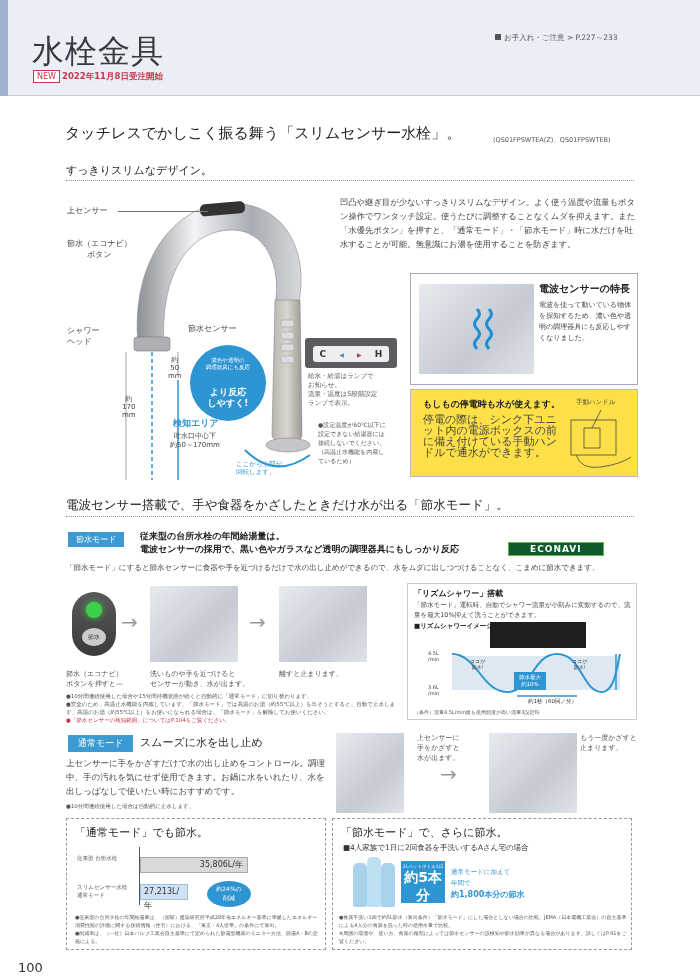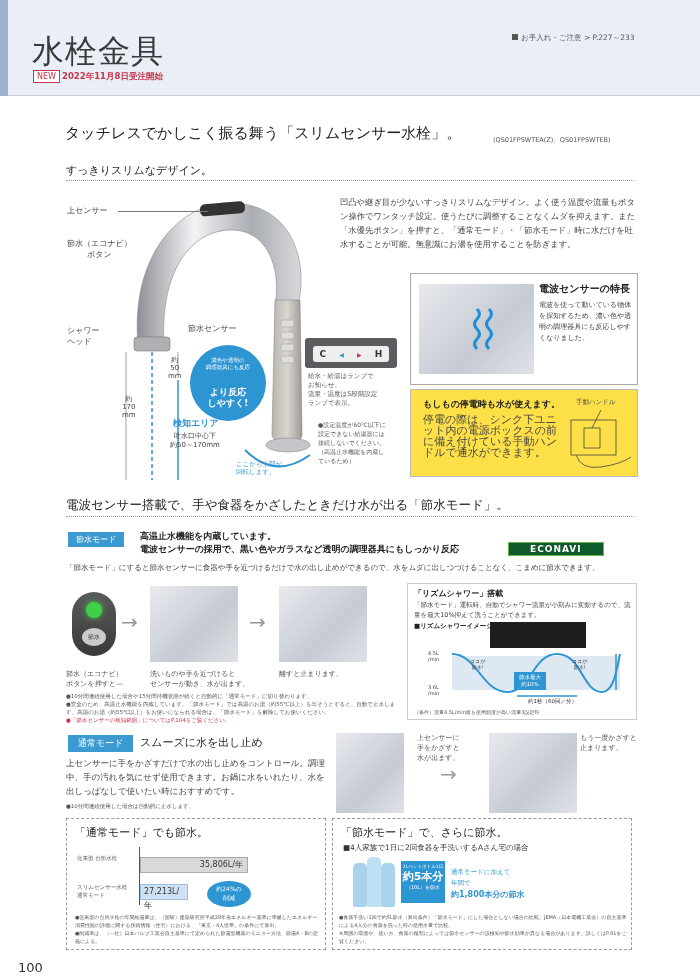--- a/index.html
+++ b/index.html
@@ -3,21 +3,21 @@
 <meta charset="utf-8">
 <style>
 *{box-sizing:border-box;margin:0;padding:0}
 body{width:700px;height:977px;background:#fff;font-family:"DejaVu Sans","Liberation Sans",sans-serif;color:#333;position:relative;overflow:hidden}
 .abs{position:absolute}
 .header{position:absolute;left:0;top:0;width:700px;height:96px;background:#e9eef7;border-bottom:1px solid #c9ced6}
 .header .bar{position:absolute;left:0;top:0;width:8px;height:96px;background:#9db2cf}
 .title{position:absolute;left:32px;top:30px;font-family:"DejaVu Serif","Liberation Serif",serif;font-size:32px;color:#3a3a3a;letter-spacing:1px}
 .new-badge{position:absolute;left:33px;top:70px;font-size:8px;color:#c8364a;border:1px solid #c8364a;padding:0 3px;line-height:11px;background:#fff}
 .new-date{position:absolute;left:62px;top:70px;font-size:8.5px;color:#c8364a;font-weight:bold;line-height:12px}
-.ref{position:absolute;left:512px;top:33px;font-size:7.5px;color:#555}
+.ref{position:absolute;left:495px;top:33px;font-size:7.5px;color:#555}
 .ref .sq{display:inline-block;width:6px;height:6px;background:#555;margin-right:3px}
 .h1{position:absolute;left:65px;top:124px;font-size:15px;color:#222}
 .model{position:absolute;left:493px;top:136px;font-size:6.5px;color:#555}
 .h2{position:absolute;left:66px;top:163px;font-size:11px;color:#222}
 .rule{position:absolute;height:0;border-top:1px dotted #999}
 .para{position:absolute;font-size:8.3px;line-height:14px;color:#444}
 .small{font-size:6.5px;line-height:10px;color:#555}
 .faucet-area{position:absolute;left:60px;top:195px;width:265px;height:285px}
 .label{position:absolute;font-size:8px;color:#444;line-height:11px}
 .leader{position:absolute;border-top:1px solid #777}
@@ -136,21 +136,21 @@
     <rect x="5" y="10" width="45" height="35" fill="none" stroke="#444" stroke-width="0.8"></rect>
     <rect x="18" y="18" width="16" height="20" fill="none" stroke="#444" stroke-width="0.8"></rect>
     <line x1="35" y1="0" x2="26" y2="18" stroke="#444" stroke-width="0.8"></line>
     <path d="M10 45 q5 15 25 12 q20 -3 30 -10" fill="none" stroke="#444" stroke-width="0.8"></path>
   </svg>
 </div>
 
 <div class="abs" style="left:66px;top:497px;font-size:12.5px;color:#222">電波センサー搭載で、手や食器をかざしたときだけ水が出る「節水モード」。</div>
 <div class="rule" style="left:66px;top:516px;width:568px"></div>
 <div class="mode-tag" style="left:68px;top:532px">節水モード</div>
-<div class="abs" style="left:140px;top:530px;font-size:9px;color:#222;font-weight:bold">高温止水機能を内蔵しています。</div>
+<div class="abs" style="left:140px;top:530px;font-size:9px;color:#222;font-weight:bold">従来型の台所水栓の年間給湯量は。</div>
 <div class="abs" style="left:140px;top:543px;font-size:9px;color:#222;font-weight:bold">電波センサーの採用で、黒い色やガラスなど透明の調理器具にもしっかり反応</div>
 <div class="econavi" style="left:508px;top:542px">ECONAVI</div>
 <div class="abs" style="left:66px;top:563px;font-size:7.5px;color:#444;white-space:nowrap">「節水モード」にすると節水センサーに食器や手を近づけるだけで水の出し止めができるので、水をムダに出しつづけることなく、こまめに節水できます。</div>
 
 <div class="abs" style="left:72px;top:592px;width:44px;height:64px;background:linear-gradient(#5a5a5a,#3a3a3a);border-radius:22px">
   <div style="position:absolute;left:14px;top:10px;width:16px;height:16px;border-radius:50%;background:#3fd04a;box-shadow:0 0 6px #3fd04a"></div>
   <div style="position:absolute;left:10px;top:36px;width:24px;height:18px;border-radius:50%;background:#ccc;font-size:6px;text-align:center;line-height:18px;color:#333">節水</div>
 </div>
 <div class="arrow" style="left:121px;top:610px">→</div>
 <div class="photo" style="left:150px;top:586px;width:88px;height:76px"></div>
@@ -224,21 +224,21 @@
 <div class="dashed" style="left:332px;top:818px;width:300px;height:132px">
   <div style="position:absolute;left:8px;top:6px;font-size:11px;color:#222">「節水モード」で、さらに節水。</div>
   <div style="position:absolute;left:10px;top:24px;font-size:7.5px;color:#333">■4人家族で1日に2回食器を手洗いするAさん宅の場合</div>
   <div style="position:absolute;left:20px;top:38px;width:46px;height:52px">
     <div style="position:absolute;left:0;top:6px;width:14px;height:44px;background:#a9d3ec;border-radius:5px 5px 2px 2px"></div>
     <div style="position:absolute;left:14px;top:0;width:14px;height:50px;background:#bde0f3;border-radius:5px 5px 2px 2px"></div>
     <div style="position:absolute;left:28px;top:6px;width:14px;height:44px;background:#a9d3ec;border-radius:5px 5px 2px 2px"></div>
   </div>
   <div style="position:absolute;left:68px;top:42px;width:44px;height:42px;background:#2e95d3;color:#fff;text-align:center">
     <div style="font-size:4.5px;margin-top:3px">2Lペットボトル1日</div>
-    <div style="font-size:11px;font-weight:bold">約5本分</div>
+    <div style="font-size:14px;font-weight:bold">約5本分</div>
     <div style="font-size:5px">（10L）を節水</div>
   </div>
   <div style="position:absolute;left:118px;top:48px;font-size:6.5px;color:#2e95d3;line-height:11px">
     <div>通常モードに加えて</div>
     <div>年間で</div>
     <div style="font-size:8px;font-weight:bold">約1,800本分の節水</div>
   </div>
   <div style="position:absolute;left:6px;top:94px;width:288px;font-size:5px;line-height:8px;color:#555">
     <div>●食器手洗い1回で約5L節水（算出条件）「節水モード」にした場合としない場合の比較。JEMA（日本電機工業会）の自主基準による4人分の食器を洗った時の使用水量で比較。</div>
     <div>※周囲の環境や、使い方、食器の種類によっては節水センサーの誤検知や節水効果が異なる場合があります。詳しくはP.91をご覧ください。</div>

